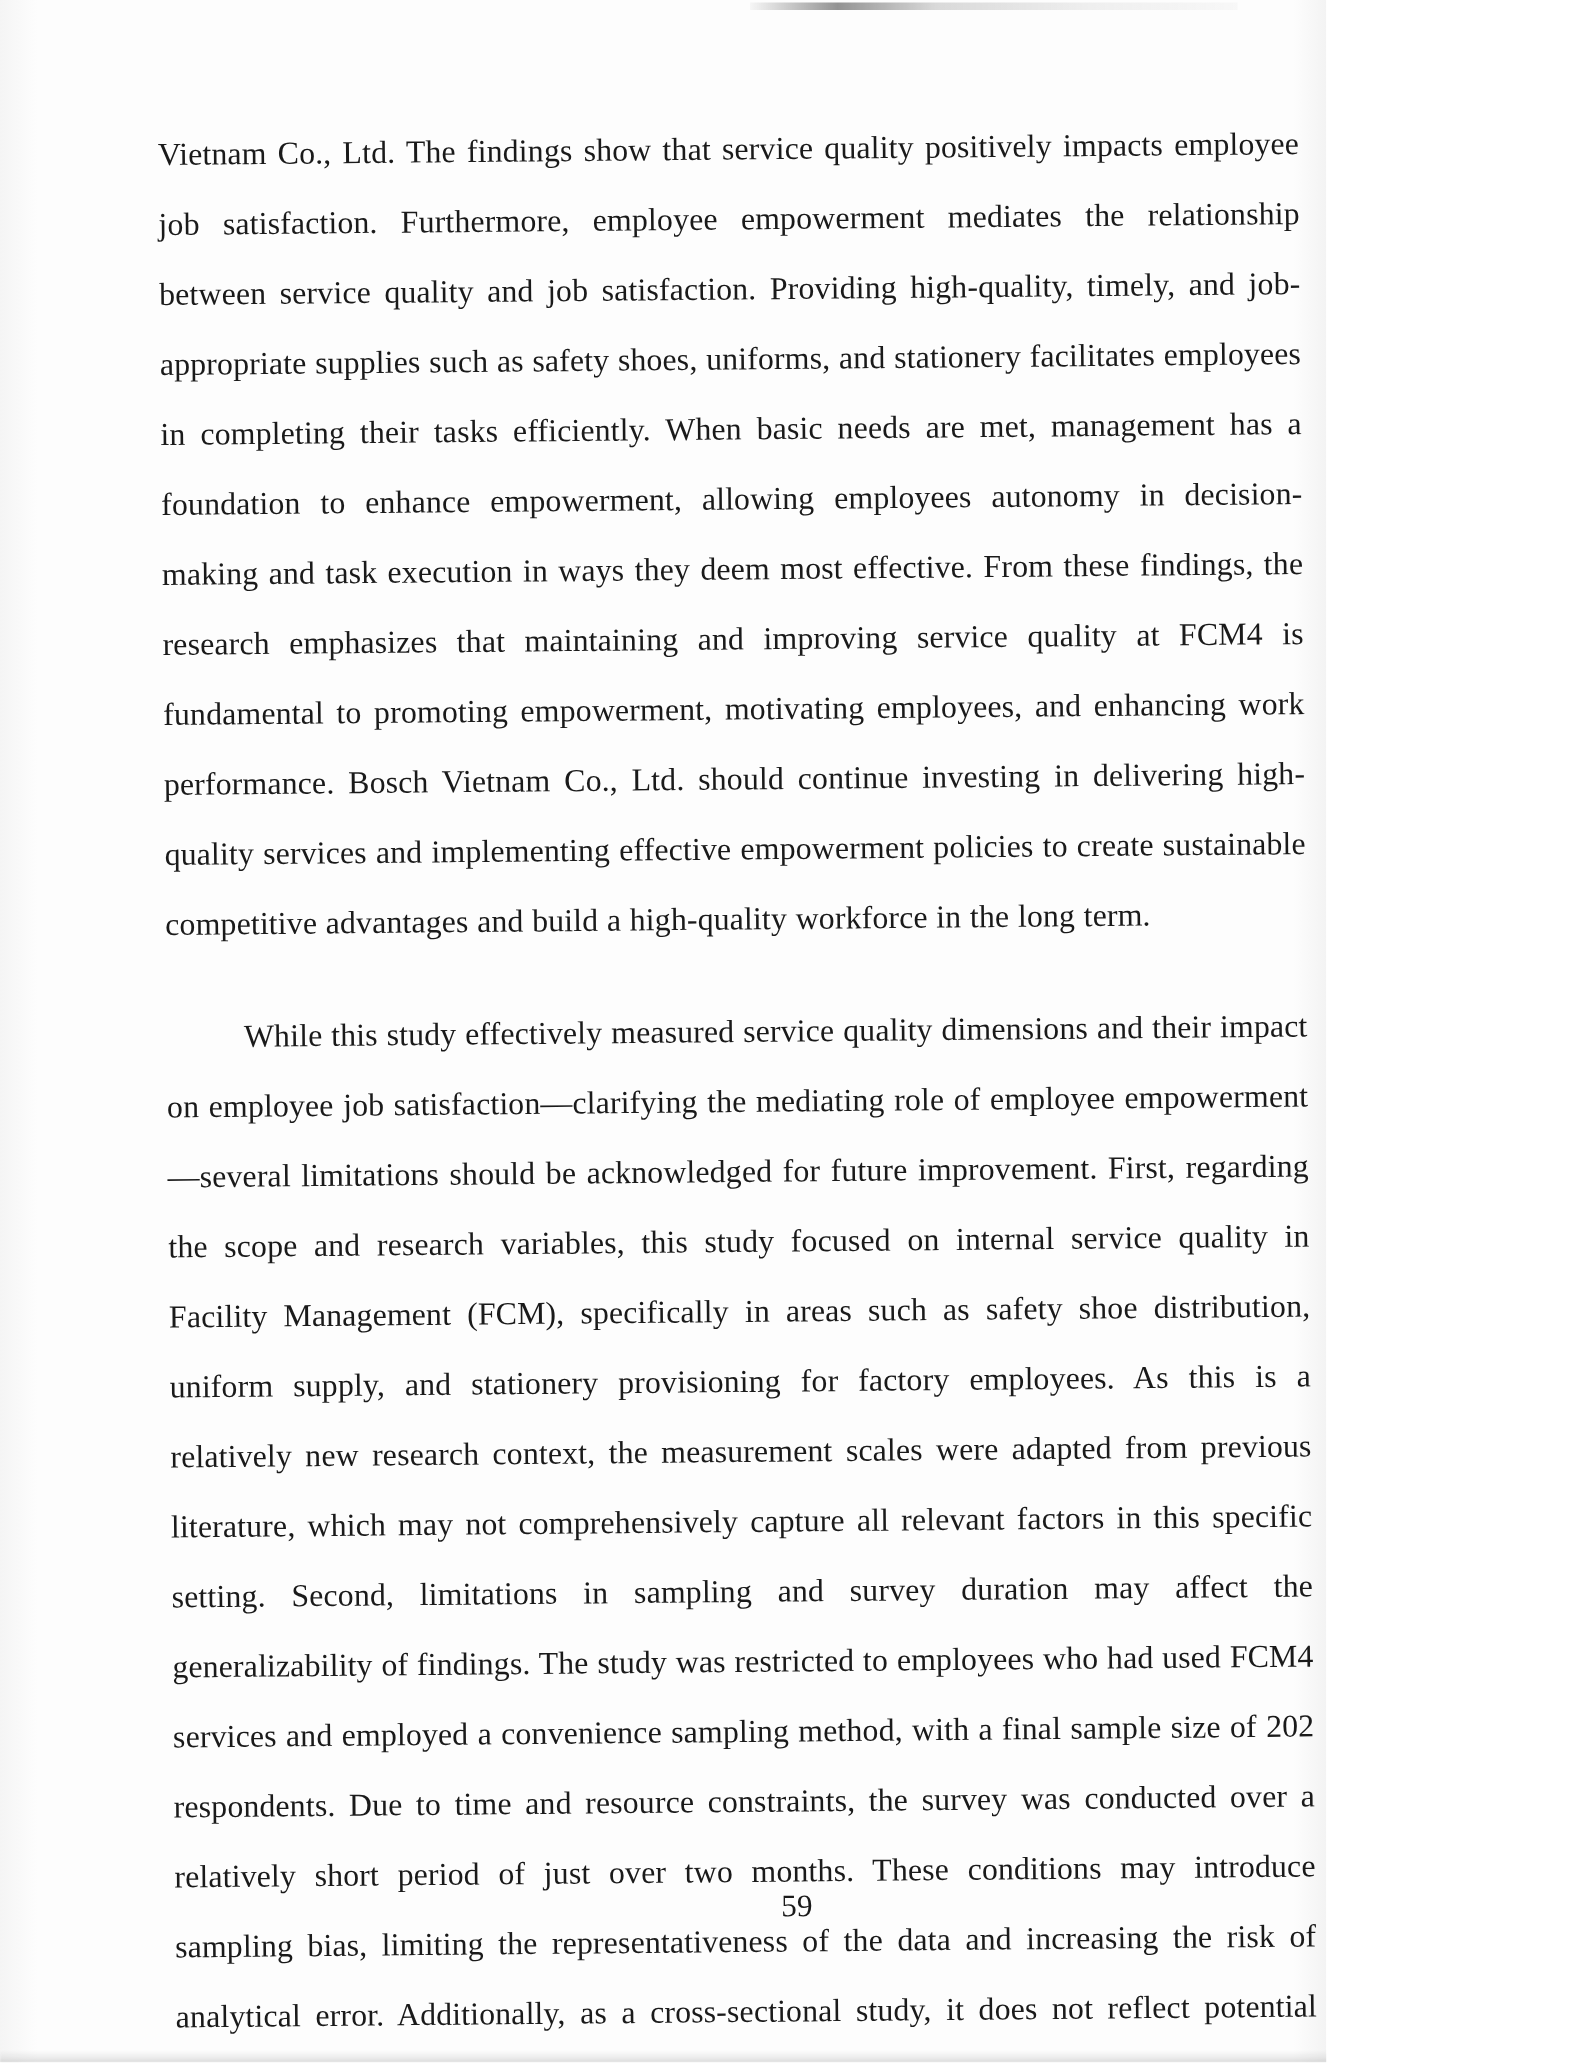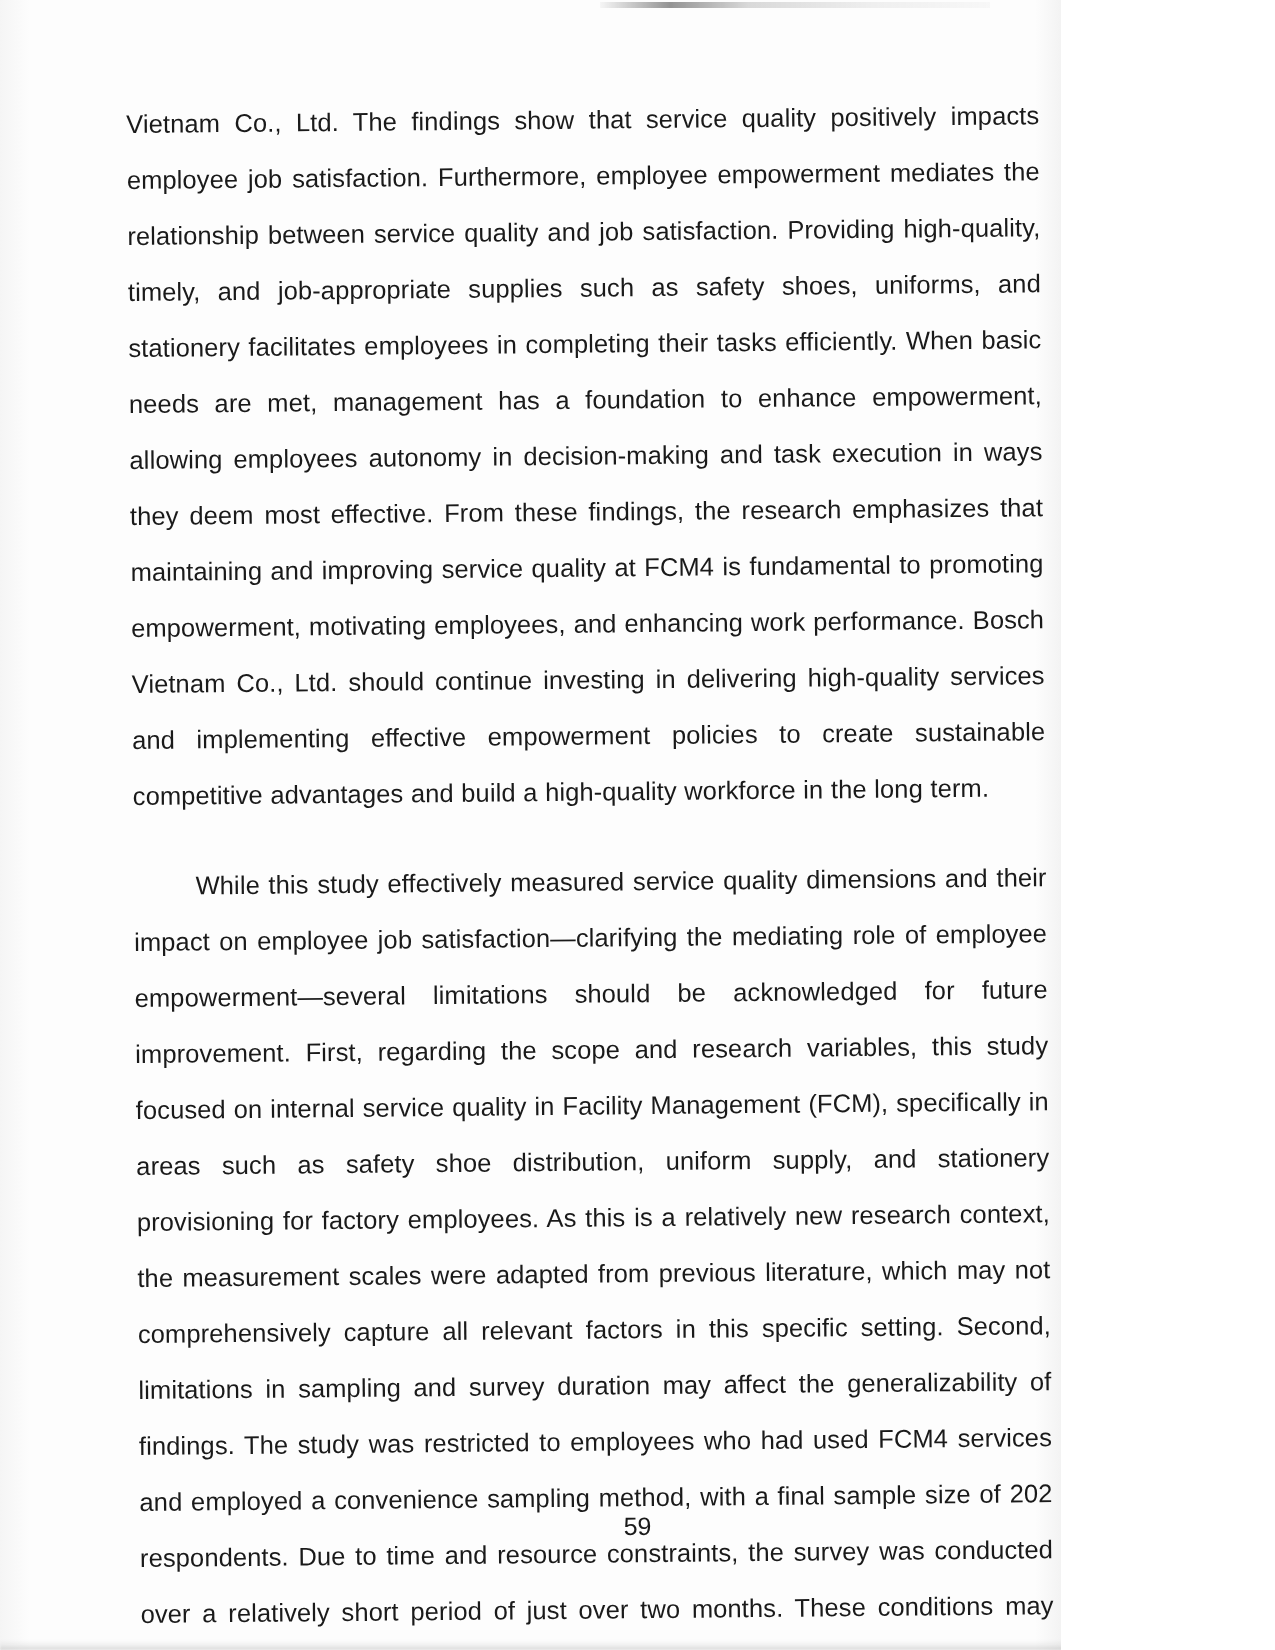--- a/index.html
+++ b/index.html
@@ -6,21 +6,21 @@
     margin: 0;
     padding: 0;
     background: #ffffff;
   }
   .page {
     position: relative;
     width: 1061px;
     height: 1650px;
     background: #fdfdfd;
     overflow: hidden;
-    font-family: Liberation Sans, sans-serif;
+    font-family: Liberation Serif, serif;
     color: #1a1a1a;
   }
 
   
   .scan-artifact-top {
     position: absolute;
     top: 2px;
     left: 600px;
     width: 390px;
     height: 6px;

